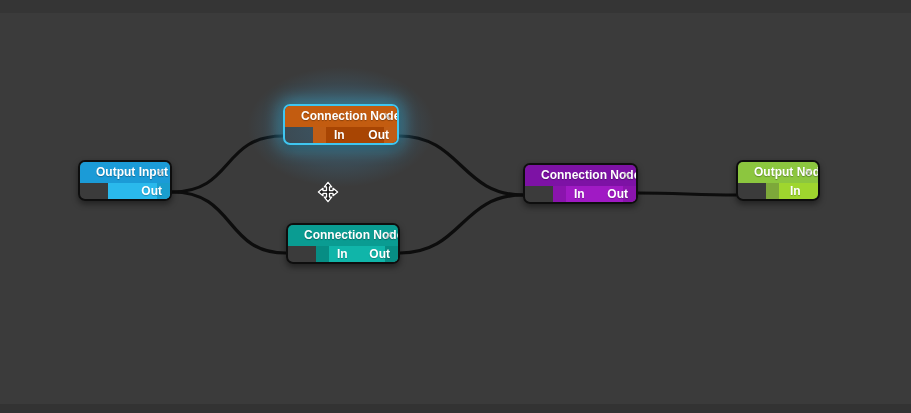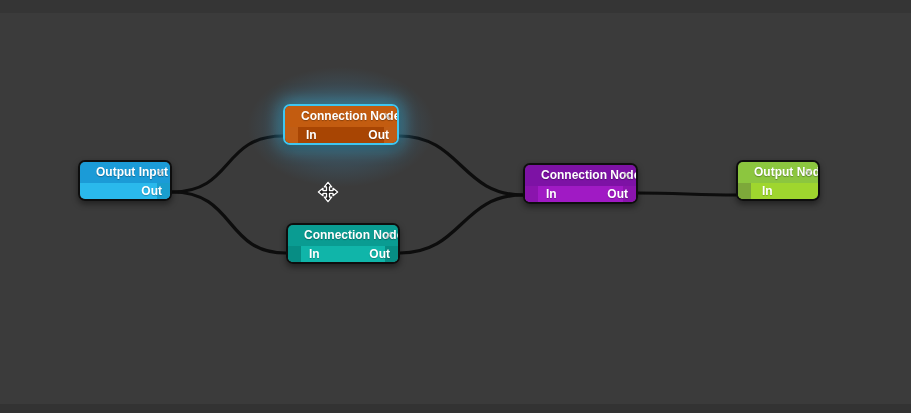--- a/index.html
+++ b/index.html
@@ -16,21 +16,21 @@
     pointer-events:none;}
 
   .node{position:absolute;box-sizing:border-box;border:2px solid #0e0e0e;border-radius:7px;
         overflow:hidden;box-shadow:0 3px 6px rgba(0,0,0,0.45);}
   .node .title{position:relative;height:21px;line-height:21px;padding-left:16px;
         font-size:12px;font-weight:bold;color:#fff;text-shadow:0 1px 1px rgba(0,0,0,0.3);
         white-space:nowrap;}
   .node .close{position:absolute;right:6px;top:0;line-height:21px;font-size:12px;font-weight:bold;
         color:rgba(255,255,255,0.40);cursor:pointer;}
   .node .row{position:relative;height:16px;line-height:16px;font-size:12px;font-weight:bold;color:#fff;
-        text-shadow:0 1px 1px rgba(0,0,0,0.25);}
+        text-shadow:0 1px 1px rgba(0,0,0,0.25);margin-left:28px;}
   .node .tab{position:absolute;top:0;width:13px;height:100%;}
   .tab.left{left:0;} .tab.right{right:0;}
   .port-label.in{position:absolute;left:21px;}
   .port-label.out{position:absolute;right:8px;}
 
   .node-blue   .title{background:#1b9bd7;} .node-blue   .row{background:#2ab9ec;} .node-blue   .tab{background:#199ecd;}
   .node-orange .title{background:#c35c10;} .node-orange .row{background:#a84503;} .node-orange .tab{background:#c05d15;}
   .node-teal   .title{background:#0a9c92;} .node-teal   .row{background:#10b5a9;} .node-teal   .tab{background:#078d84;}
   .node-purple .title{background:#7d12a5;} .node-purple .row{background:#a01ac4;} .node-purple .tab{background:#8a14ad;}
   .node-green  .title{background:#8cc63f;} .node-green  .row{background:#9fd62e;} .node-green  .tab{background:#7da83a;}

